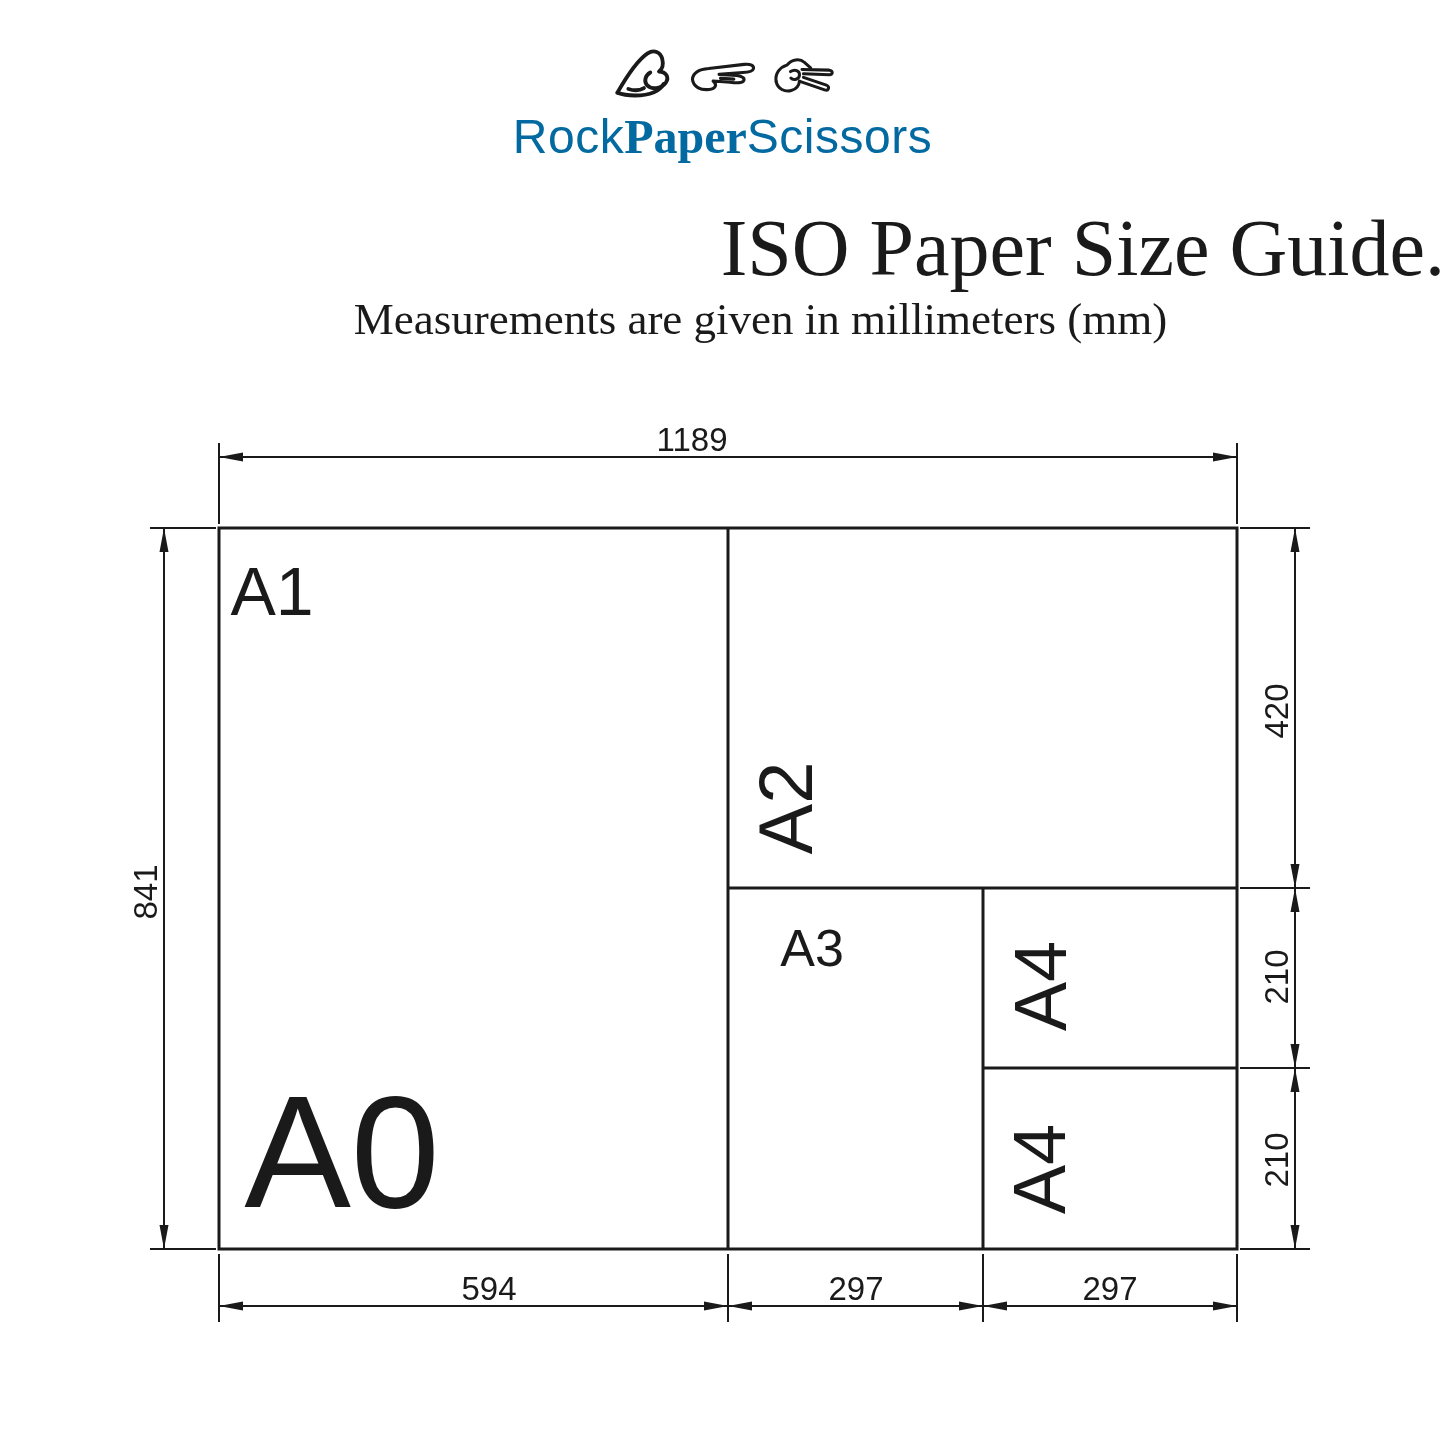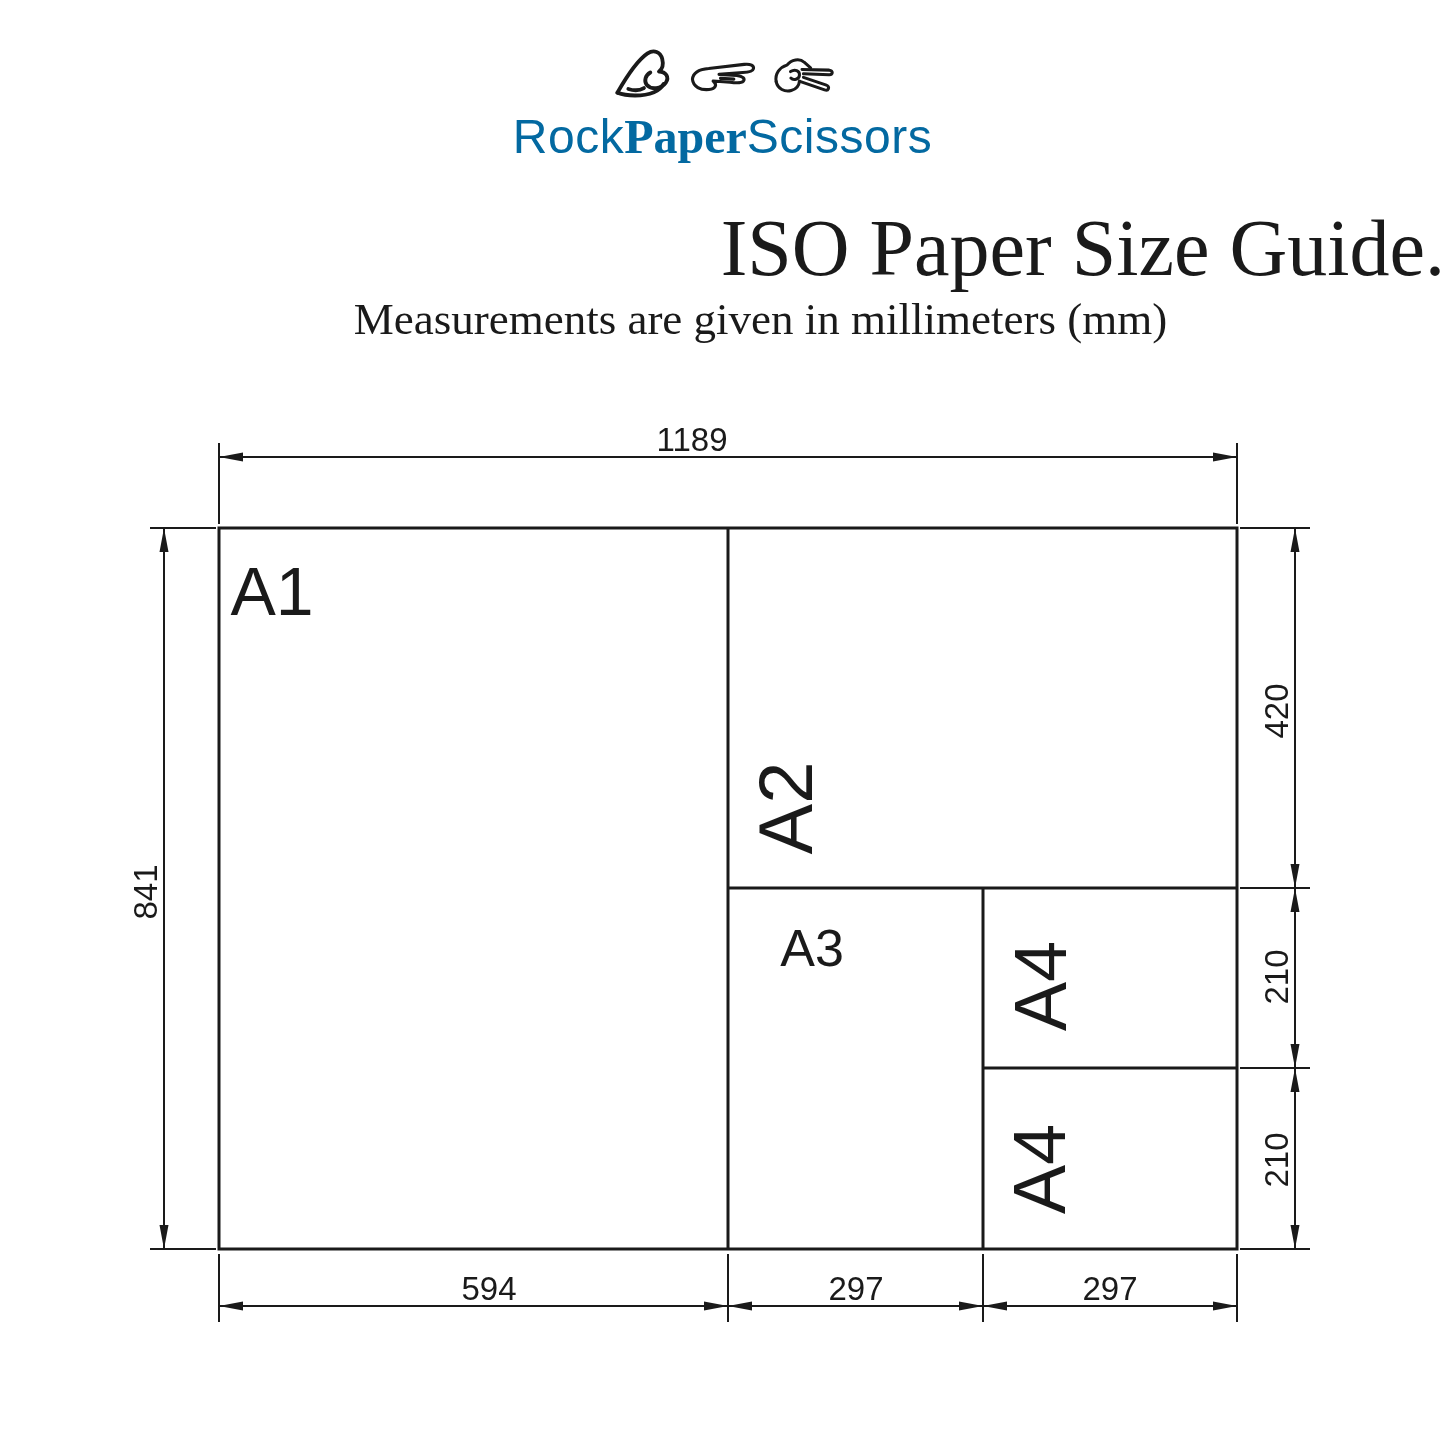--- a/index.html
+++ b/index.html
@@ -96,20 +96,21 @@
       <polygon points="1295,1249 1290.5,1225 1299.5,1225"></polygon>
       <polygon points="219,1306 243,1301.5 243,1310.5"></polygon>
       <polygon points="728,1306 704,1301.5 704,1310.5"></polygon>
       <polygon points="728,1306 752,1301.5 752,1310.5"></polygon>
       <polygon points="983,1306 959,1301.5 959,1310.5"></polygon>
       <polygon points="983,1306 1007,1301.5 1007,1310.5"></polygon>
       <polygon points="1237,1306 1213,1301.5 1213,1310.5"></polygon>
     </g>
   </svg>
 
+  <div class="lbl" style="left:342px;top:1152px;font-size:160px;">A0</div>
   <div class="lbl" style="left:272px;top:591px;font-size:68px;">A1</div>
   <div class="lbl rot" style="left:786px;top:808px;font-size:76px;">A2</div>
   <div class="lbl" style="left:812px;top:948px;font-size:52px;">A3</div>
   <div class="lbl rot" style="left:1041px;top:986px;font-size:74px;">A4</div>
   <div class="lbl rot" style="left:1040px;top:1169px;font-size:74px;">A4</div>
 
   <div class="dim" style="left:692px;top:439px;">1189</div>
   <div class="dim rot" style="left:145px;top:892px;">841</div>
   <div class="dim rot" style="left:1276px;top:711px;">420</div>
   <div class="dim rot" style="left:1276px;top:977px;">210</div>

